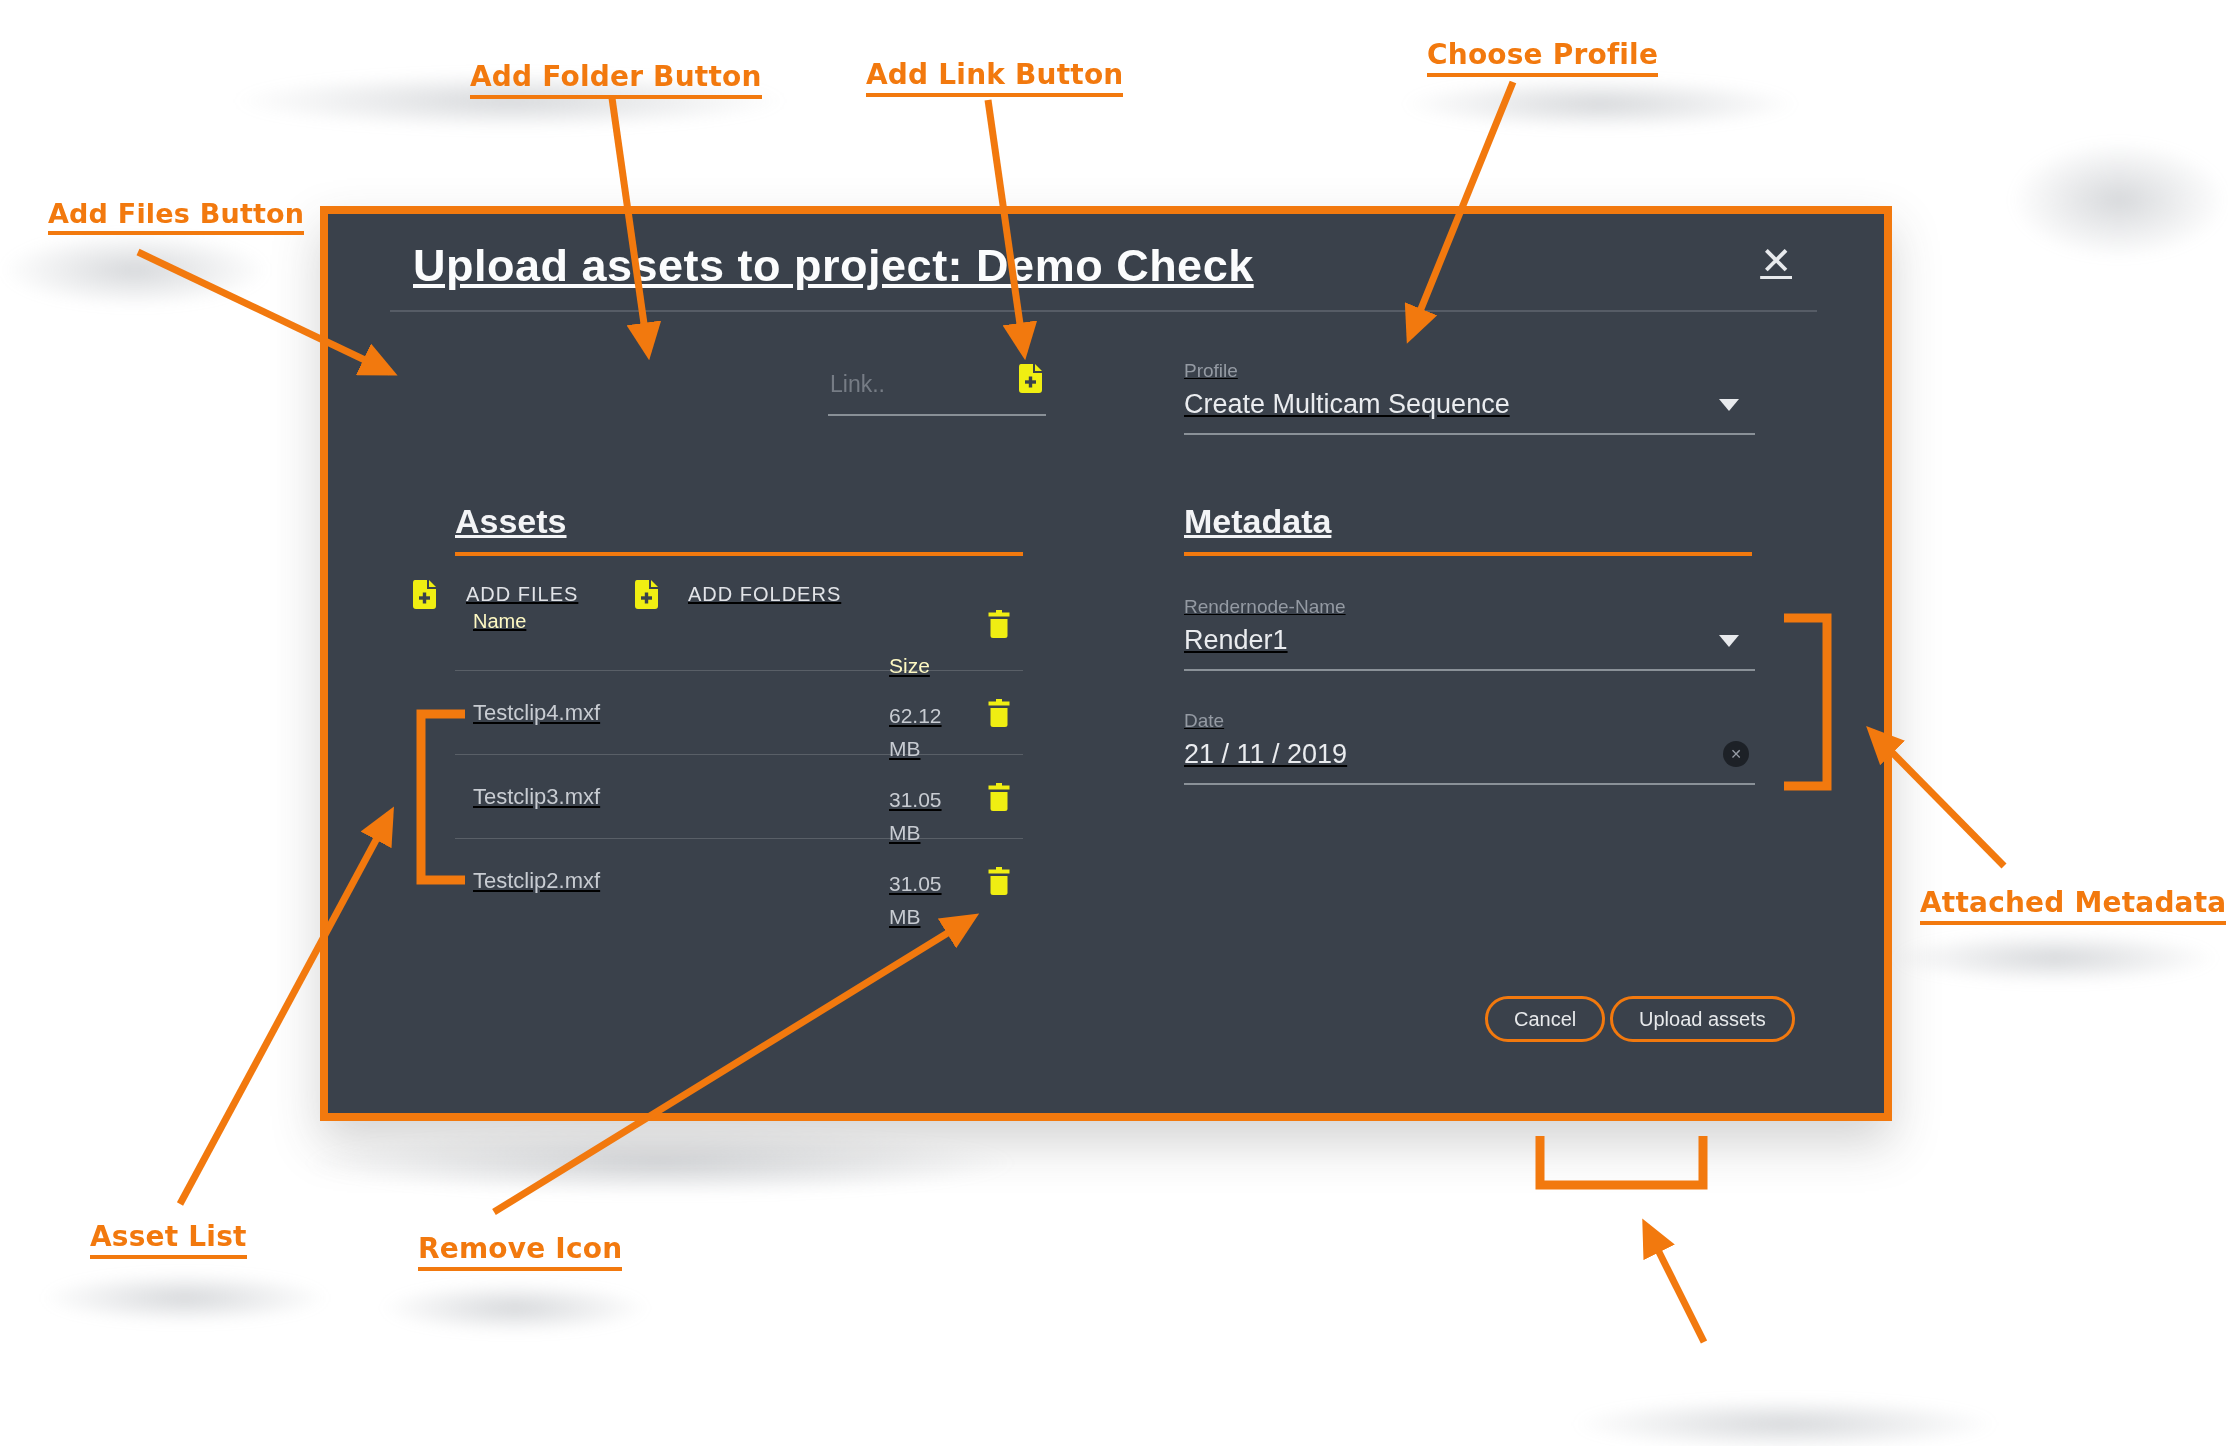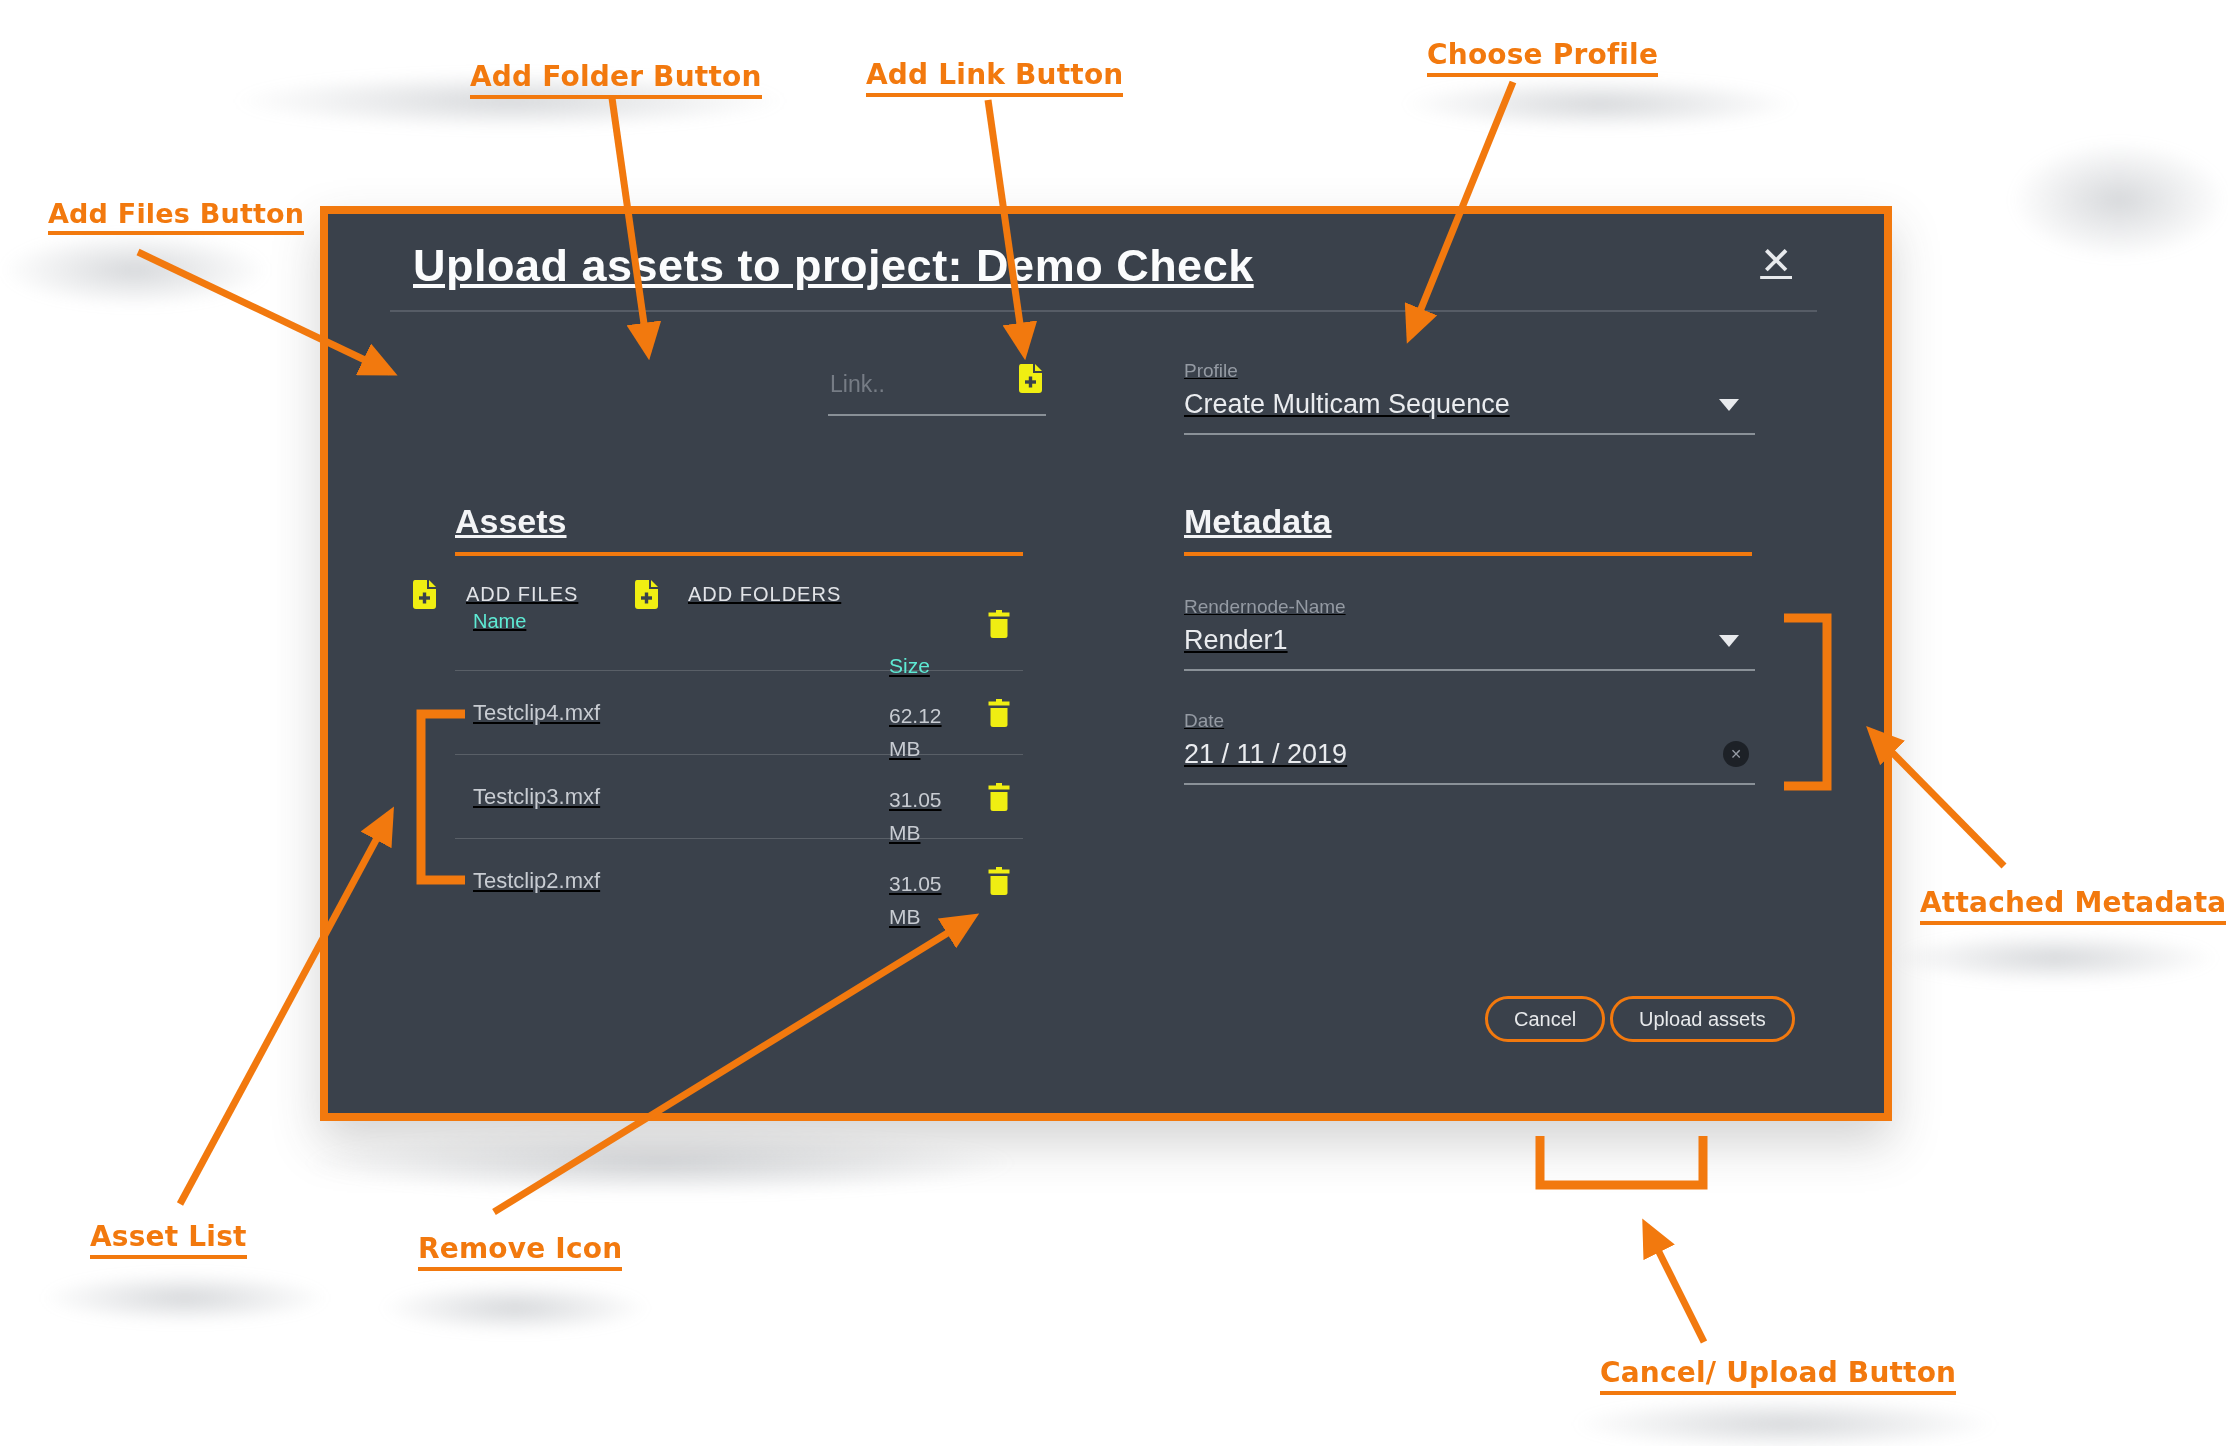--- a/index.html
+++ b/index.html
@@ -47,21 +47,21 @@
     border-left:10px solid transparent;border-right:10px solid transparent;
     border-top:12px solid #E8EAED;}
   .clear-circle{position:absolute;right:6px;top:2px;width:26px;height:26px;border-radius:50%;
     background:#1D2127;color:#969CA5;font-size:14px;display:flex;align-items:center;
     justify-content:center;cursor:pointer;}
 
   .section-heading{font-size:34px;font-weight:700;color:#F3F4F6;}
   .heading-rule{height:4px;background:var(--accent);}
 
   .assets-table{left:127px;top:396px;width:568px;}
-  .t-header{display:flex;align-items:flex-start;height:60px;color:#5eead4;font-size:20px;}
+  .t-header{display:flex;align-items:flex-start;height:60px;color:#fef9c3;font-size:20px;}
   .t-row{display:flex;align-items:center;height:84px;border-top:1px solid rgba(255,255,255,0.16);
     color:#C8CCD2;font-size:22px;}
   .c-name{flex:1;padding-left:18px;}
   .c-size{width:86px;font-size:21px;line-height:1.55;margin-top:40px;}
   .c-trash{width:48px;display:flex;justify-content:center;}
 
   .pill-btn{position:absolute;height:46px;border:3px solid var(--accent);border-radius:24px;
     background:transparent;color:#E7E9EB;font-size:20px;padding:0 26px;cursor:pointer;
     font-family:"Liberation Sans",sans-serif;display:flex;align-items:center;}
 
@@ -208,21 +208,20 @@
     <button class="pill-btn" style="left:1282px;top:782px;">Upload assets</button>
   </div>
 
   <div class="annot" style="left:48px;top:198px;font-size:27px;">Add Files Button</div>
   <div class="annot" style="left:470px;top:46px;margin-top:14px;">Add Folder Button</div>
   <div class="annot" style="left:866px;top:58px;">Add Link Button</div>
   <div class="annot" style="left:1427px;top:38px;">Choose Profile</div>
   <div class="annot" style="left:90px;top:1220px;">Asset List</div>
   <div class="annot" style="left:418px;top:1232px;">Remove Icon</div>
   <div class="annot" style="left:1920px;top:886px;">Attached Metadata</div>
-  <div class="annot" style="left:1600px;top:1356px;">Cancel/ Upload Button</div>
 
   <svg id="overlay" width="2228" height="1446" viewBox="0 0 2228 1446">
     <defs>
       <marker id="ah" markerWidth="5.4" markerHeight="5" refX="4.2" refY="2.5" orient="auto">
         <path d="M0,0 L5.4,2.5 L0,5 Z" fill="#F2790E"></path>
       </marker>
     </defs>
     <g stroke="#F2790E" stroke-width="7" fill="none">
       <line x1="138" y1="252" x2="390" y2="372" marker-end="url(#ah)"></line>
       <line x1="612" y1="98" x2="648" y2="352" marker-end="url(#ah)"></line>

